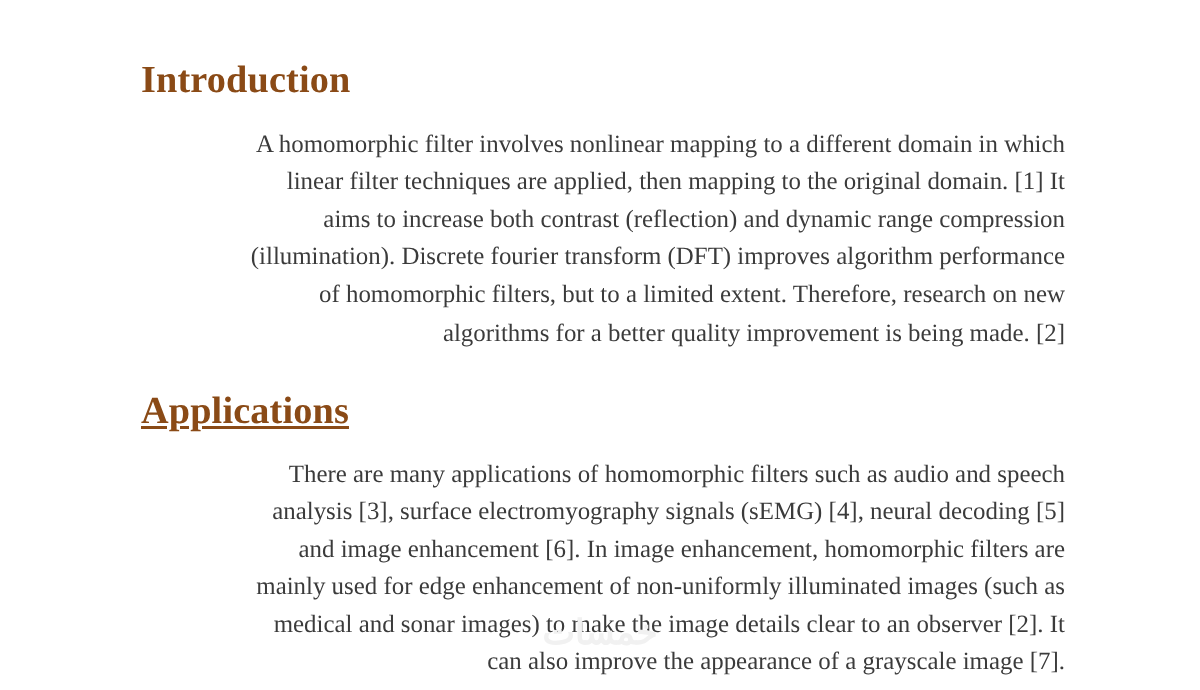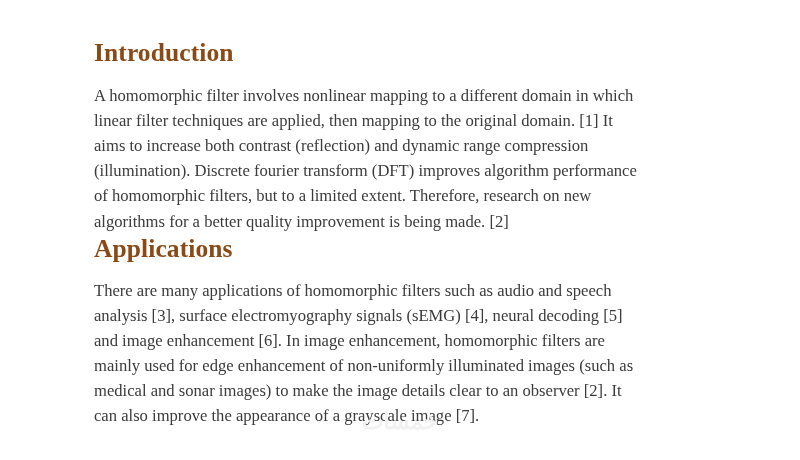--- a/index.html
+++ b/index.html
@@ -41,30 +41,32 @@
     letter-spacing: 0.1px;
     margin: 0;
     padding: 0;
   }
 
   #heading-introduction {
     margin-top: 10px;
   }
 
   #heading-applications {
+    margin-top: 25px;
+    text-decoration: underline;
   }
 
   .body-paragraph {
     font-family: "Liberation Serif", "DejaVu Serif", serif;
     font-size: 16.6px;
     color: #3b3b3b;
     line-height: 25.1px;
     margin: 0;
     padding: 0;
-    text-align: left;
+    text-align: right;
     white-space: pre-line;
   }
 
   #paragraph-introduction {
     margin-top: 15px;
   }
 
   #paragraph-applications {
     margin-top: 14px;
     font-family: Liberation Serif, serif;

